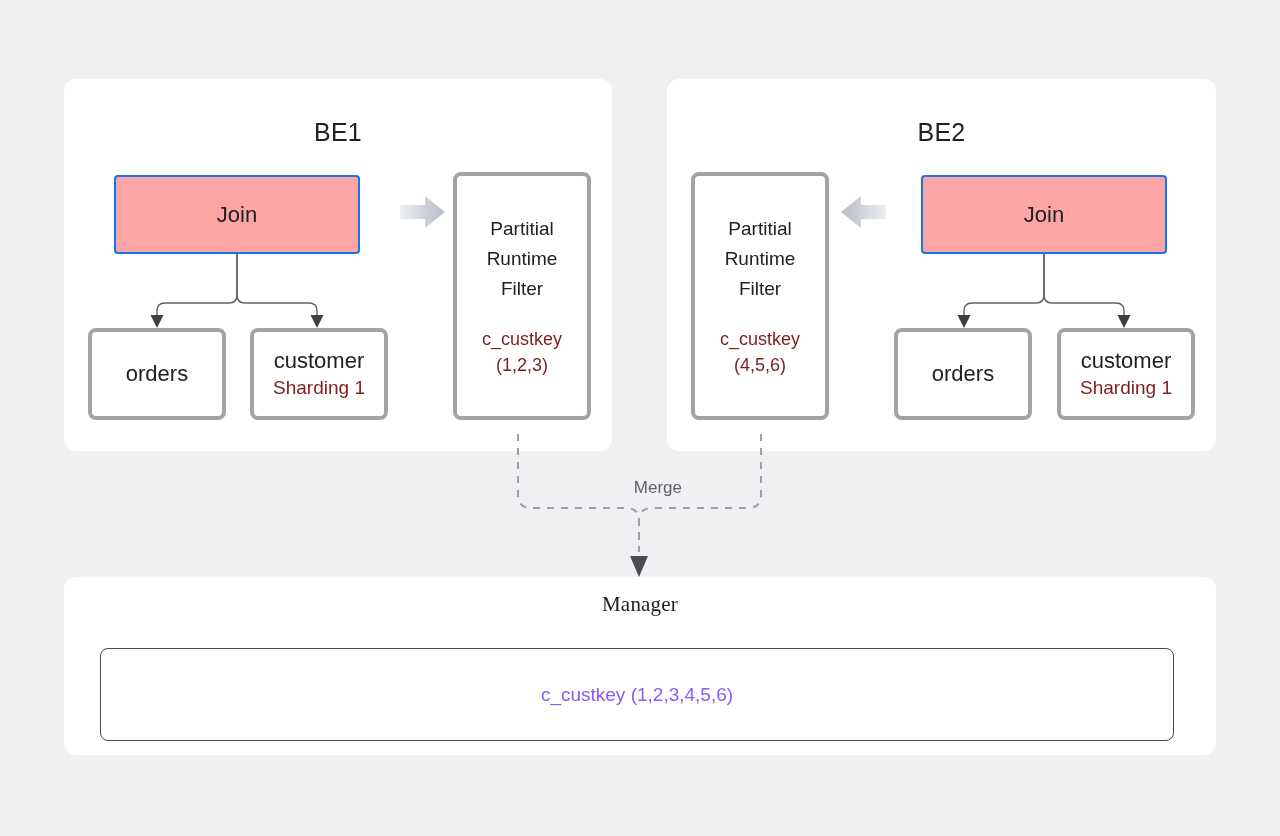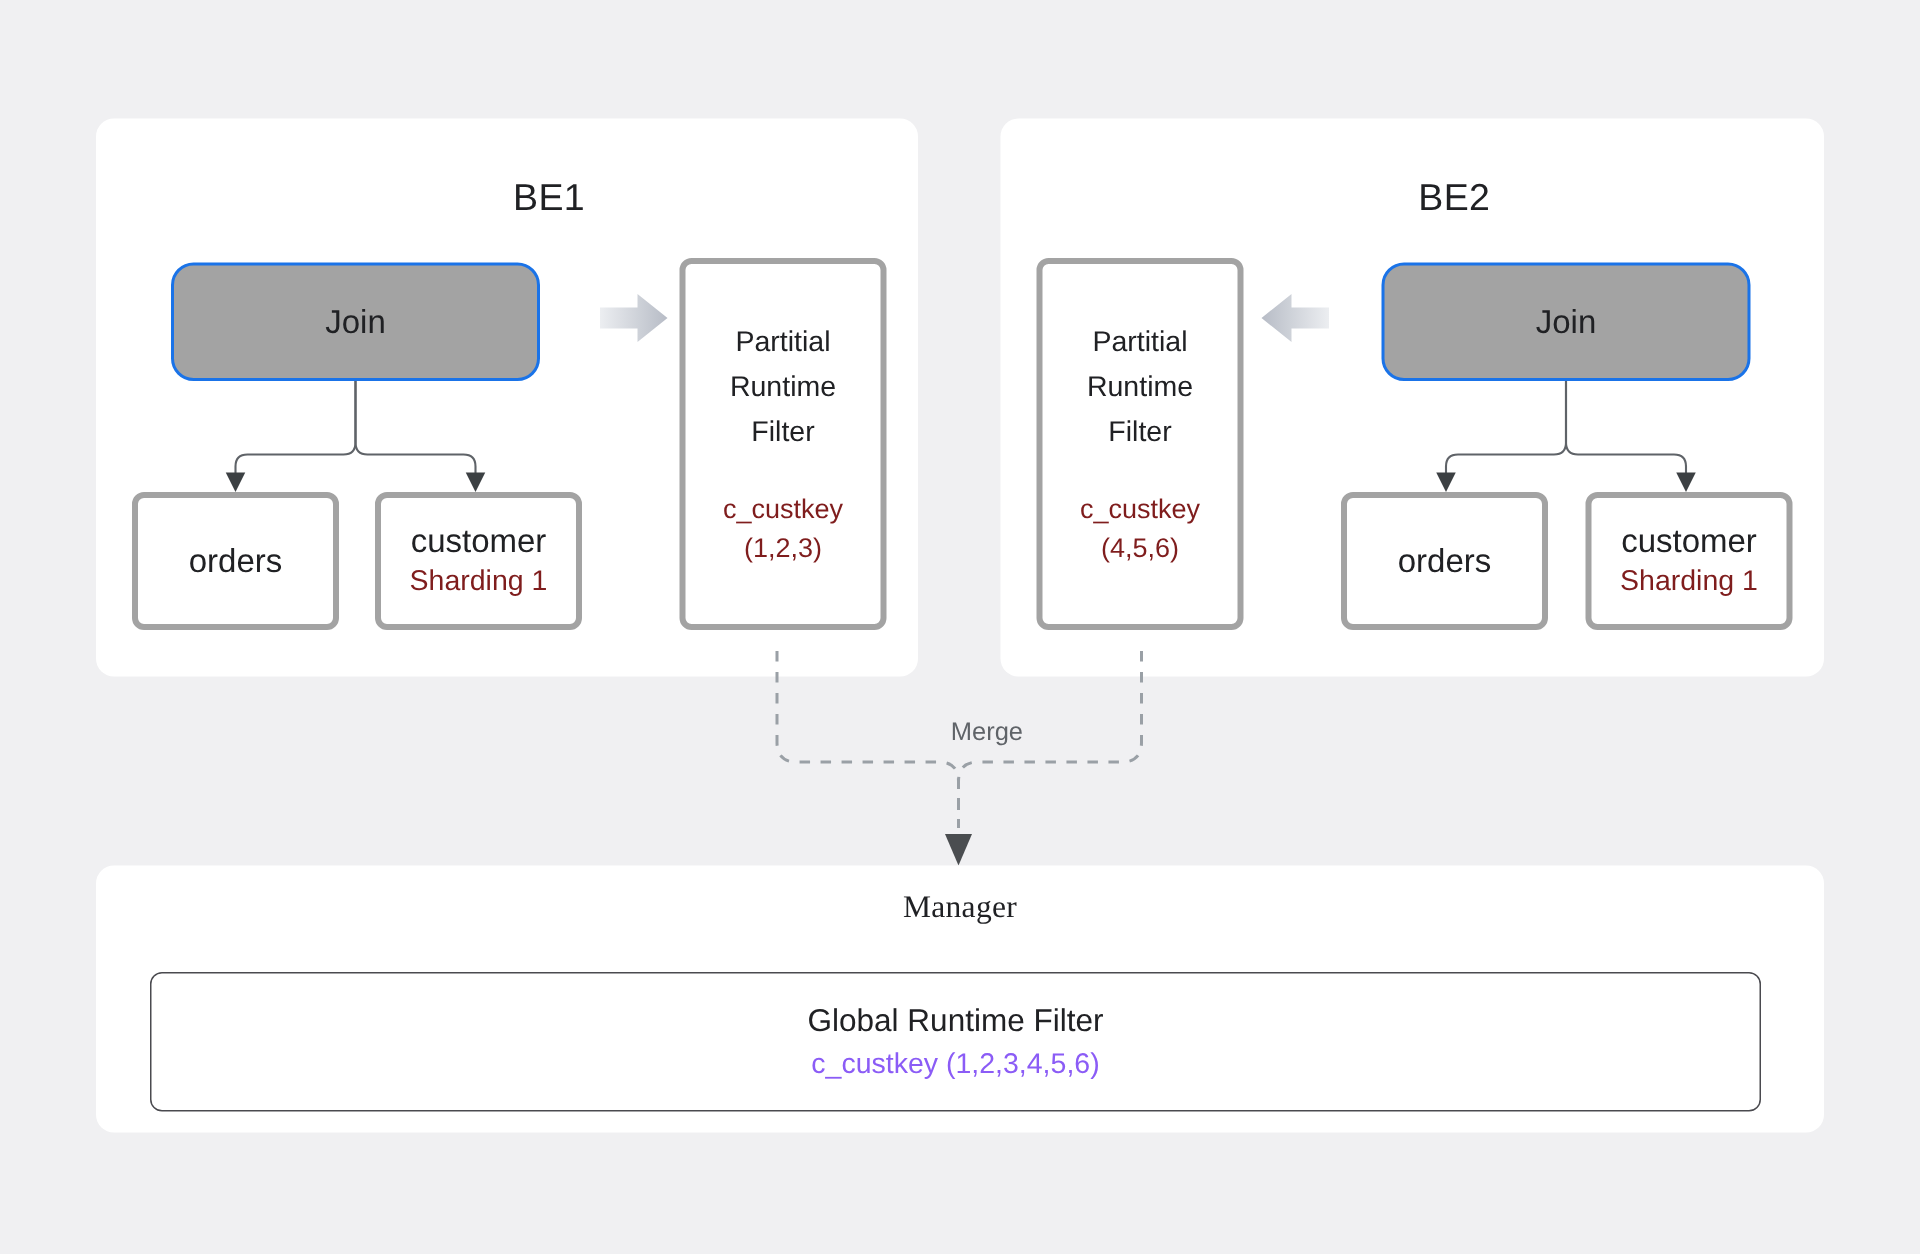--- a/index.html
+++ b/index.html
@@ -31,38 +31,38 @@
   .panel-title {
     position: absolute;
     width: 100%;
     text-align: center;
     font-size: 25px;
     line-height: 30px;
     color: #202124;
     letter-spacing: 0.2px;
   }
   #panel-be1 .panel-title,
-  #panel-be2 .panel-title { top: 38px; padding-left: 28px; }
+  #panel-be2 .panel-title { top: 38px; }
   #panel-manager .panel-title { top: 12px; font-size: 21px; font-family: Liberation Serif, serif; }
 
   .node {
     position: absolute;
     box-sizing: border-box;
     background: #ffffff;
     border: 4px solid #a3a3a3;
     border-radius: 8px;
     display: flex;
     flex-direction: column;
     align-items: center;
     justify-content: center;
   }
   .node.join {
-    background: #a3a3a3;
+    background: #fca5a5;
     border: 2px solid #1a73e8;
-    border-radius: 15px;
+    border-radius: 4px;
   }
   .node .title {
     font-size: 22px;
     line-height: 28px;
     color: #202124;
     text-align: center;
   }
   .node .sub {
     font-size: 19px;
     line-height: 26px;
@@ -220,18 +220,17 @@
     <path d="M761,434 L761,495 Q761,508 748,508 L652,508 Q639,508 639,521 L639,552" fill="none" stroke="#9aa0a6" stroke-width="2" stroke-dasharray="7 7" stroke-linecap="butt"></path>
     <path d="M639,577 L630,556 L648,556 Z" fill="#4a4d50"></path>
   </svg>
 
   <div class="merge-label">Merge</div>
 
   <div class="panel" id="panel-manager">
     <div class="panel-title">Manager</div>
 
     <div class="node" id="global-filter">
-      <div class="title">Global Runtime Filter</div>
       <div class="sub">c_custkey  (1,2,3,4,5,6)</div>
     </div>
   </div>
 
 </div>
 
 </body></html>

